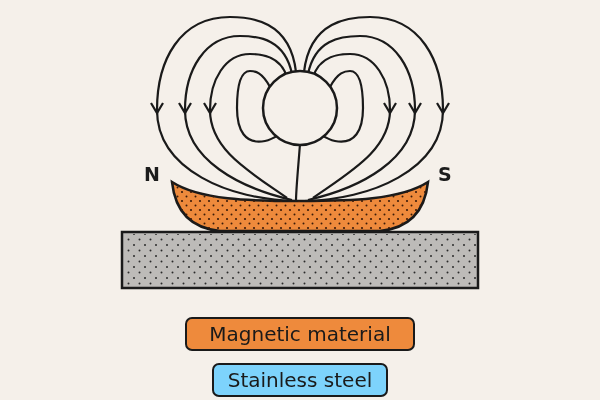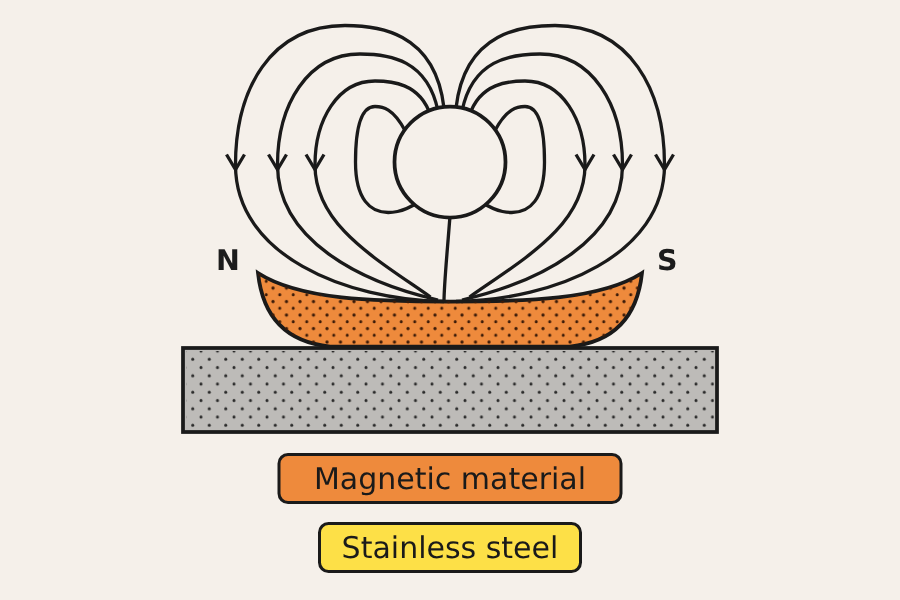--- a/index.html
+++ b/index.html
@@ -1,22 +1,22 @@
 <!DOCTYPE html>
 <html><head>
 <meta charset="utf-8">
 <style>
   html,body{margin:0;padding:0;}
   body{width:600px;height:400px;background:#f5f0ea;position:relative;overflow:hidden;font-family:"DejaVu Sans","Liberation Sans",sans-serif;}
   svg.diagram{position:absolute;left:0;top:0;}
   .pole{position:absolute;font-size:19px;font-weight:bold;color:#1c1c1c;}
   .label{position:absolute;box-sizing:border-box;border:2.5px solid #1a1a1a;border-radius:7px;
-         display:flex;align-items:center;justify-content:center;font-size:20px;color:#1a1a1a;}
+         display:flex;align-items:center;justify-content:center;font-size:20px;color:#1a1a1a;margin-top:15px;}
   #lbl-mag{left:185px;top:302px;width:230px;height:34px;background:#ee8a3c;}
-  #lbl-steel{left:212px;top:348px;width:176px;height:34px;background:#fde047;}
+  #lbl-steel{left:212px;top:348px;width:176px;height:34px;background:#7dd3fc;}
 </style>
 </head>
 <body>
 
 <svg class="diagram" width="600" height="400" viewBox="0 0 600 400">
   <defs>
     <pattern id="dotsO" width="9" height="9" patternUnits="userSpaceOnUse">
       <circle cx="2" cy="3" r="1.1" fill="#3a1a08"></circle>
       <circle cx="6.5" cy="7.5" r="1" fill="#3a1a08"></circle>
     </pattern>

